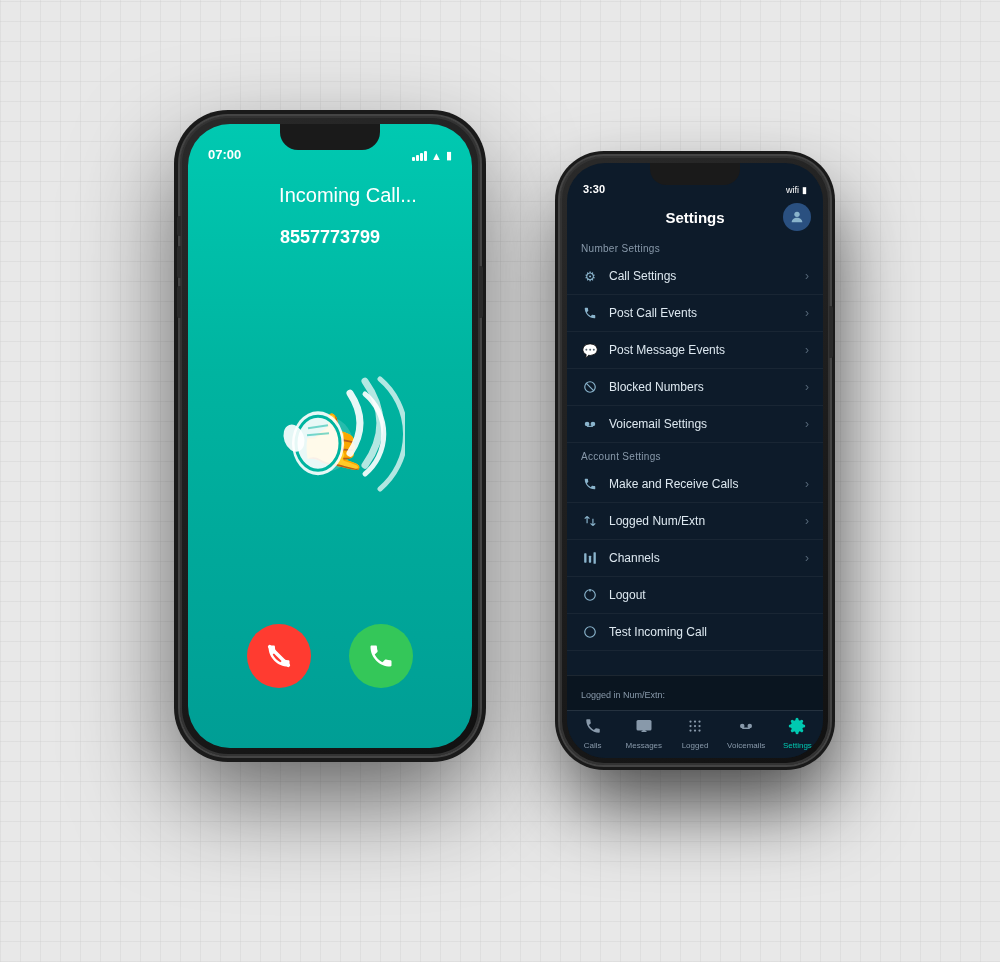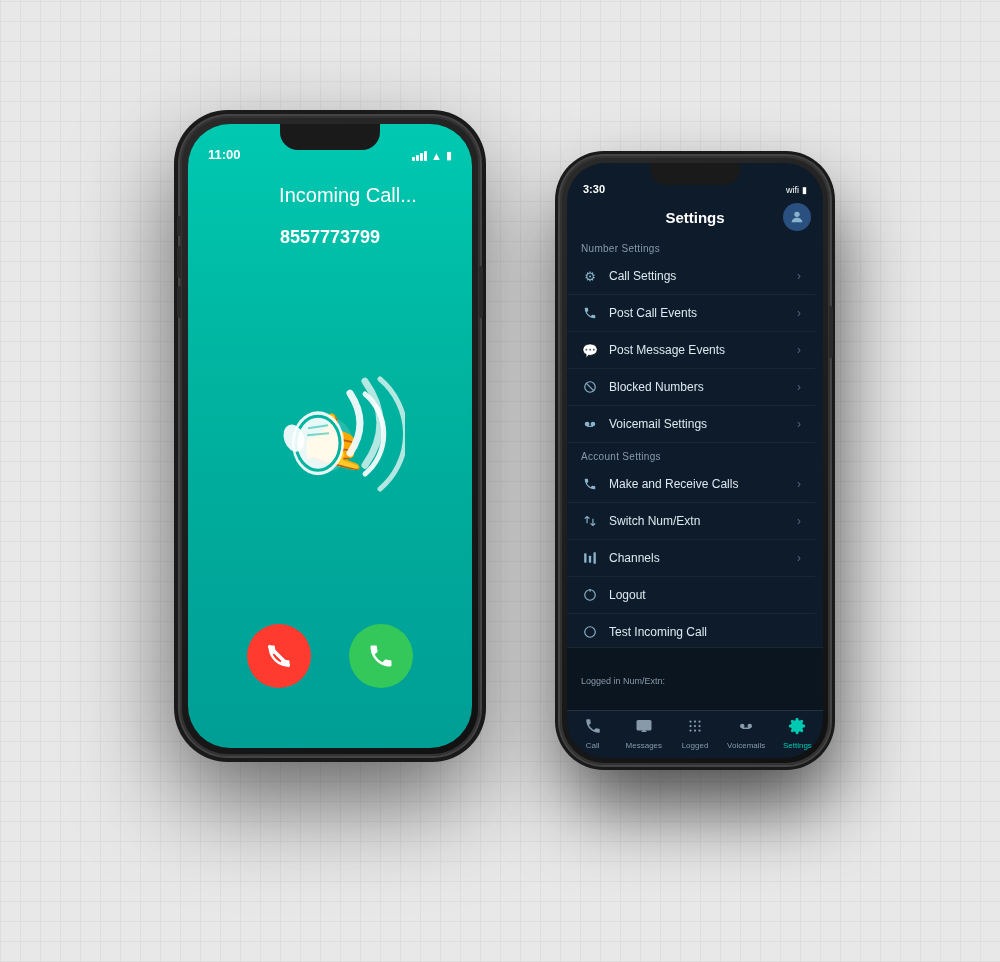--- a/index.html
+++ b/index.html
@@ -271,21 +271,21 @@
       border-radius: 50%;
       background: #2a5080;
       display: flex;
       align-items: center;
       justify-content: center;
     }
 
     .settings-content {
       flex: 1;
       overflow: hidden;
-      padding: 0 8px 0 0;
+      padding: 0 0 0 0;
     }
 
     .settings-section-label {
       color: #8899aa;
       font-size: 10px;
       font-weight: 500;
       padding: 8px 14px 4px;
       text-transform: none;
       letter-spacing: 0.3px;
     }
@@ -316,21 +316,21 @@
       flex: 1;
     }
 
     .settings-item-chevron {
       color: #556677;
       font-size: 12px;
     }
 
     .logged-in-bar {
       background: #0a1520;
-      padding: 22px 14px;
+      padding: 8px 14px;
       border-top: 1px solid rgba(255,255,255,0.08);
       flex-shrink: 0;
     }
 
     .logged-in-text {
       color: #8899aa;
       font-size: 9px;
     }
 
     .tab-bar {
@@ -408,21 +408,21 @@
     <div class="side-btn-left silence"></div>
     <div class="side-btn-left volume-up"></div>
     <div class="side-btn-left volume-dn"></div>
     <div class="side-btn-right-phone"></div>
 
     <div class="phone-left-screen">
 
       <div class="notch-left"></div>
 
       <div class="status-bar-left">
-        <span class="time-left">11:00</span>
+        <span class="time-left">07:00</span>
         <div class="status-icons-left">
           <div class="signal-bars">
             <div class="signal-bar" style="height:4px"></div>
             <div class="signal-bar" style="height:6px"></div>
             <div class="signal-bar" style="height:8px"></div>
             <div class="signal-bar" style="height:10px"></div>
           </div>
           <span class="wifi-icon">▲</span>
           <span style="color:white;font-size:11px;">▮</span>
         </div>
@@ -574,21 +574,21 @@
           <span class="settings-item-chevron">›</span>
         </div>
 
         <div class="settings-item">
           <div class="settings-item-icon">
             <svg width="14" height="14" viewBox="0 0 24 24" fill="none" stroke="#8ab4cc" stroke-width="2">
               <path d="M7 16V4m0 0L3 8m4-4l4 4"></path>
               <path d="M17 8v12m0 0l4-4m-4 4l-4-4"></path>
             </svg>
           </div>
-          <span class="settings-item-label">Switch Num/Extn</span>
+          <span class="settings-item-label">Logged Num/Extn</span>
           <span class="settings-item-chevron">›</span>
         </div>
 
         <div class="settings-item">
           <div class="settings-item-icon">
             <svg width="14" height="14" viewBox="0 0 24 24" fill="#8ab4cc">
               <rect x="2" y="4" width="4" height="16" rx="1"></rect>
               <rect x="10" y="8" width="4" height="12" rx="1"></rect>
               <rect x="18" y="2" width="4" height="20" rx="1"></rect>
             </svg>
@@ -621,21 +621,21 @@
         <span class="logged-in-text">Logged in Num/Extn:</span>
       </div>
 
       <div class="tab-bar">
         <div class="tab-item">
           <div class="tab-icon">
             <svg width="18" height="18" viewBox="0 0 24 24" fill="#8899aa">
               <path d="M6.6 10.8c1.4 2.8 3.8 5.1 6.6 6.6l2.2-2.2c.3-.3.7-.4 1-.2 1.1.4 2.3.6 3.6.6.6 0 1 .4 1 1V20c0 .6-.4 1-1 1-9.4 0-17-7.6-17-17 0-.6.4-1 1-1h3.5c.6 0 1 .4 1 1 0 1.3.2 2.5.6 3.6.1.3 0 .7-.2 1L6.6 10.8z"></path>
             </svg>
           </div>
-          <span class="tab-label">Call</span>
+          <span class="tab-label">Calls</span>
         </div>
         <div class="tab-item">
           <div class="tab-icon">
             <svg width="18" height="18" viewBox="0 0 24 24" fill="#8899aa">
               <rect x="2" y="4" width="20" height="14" rx="2"></rect>
               <path d="M8 20h8l-4-4z"></path>
             </svg>
           </div>
           <span class="tab-label">Messages</span>
         </div>

